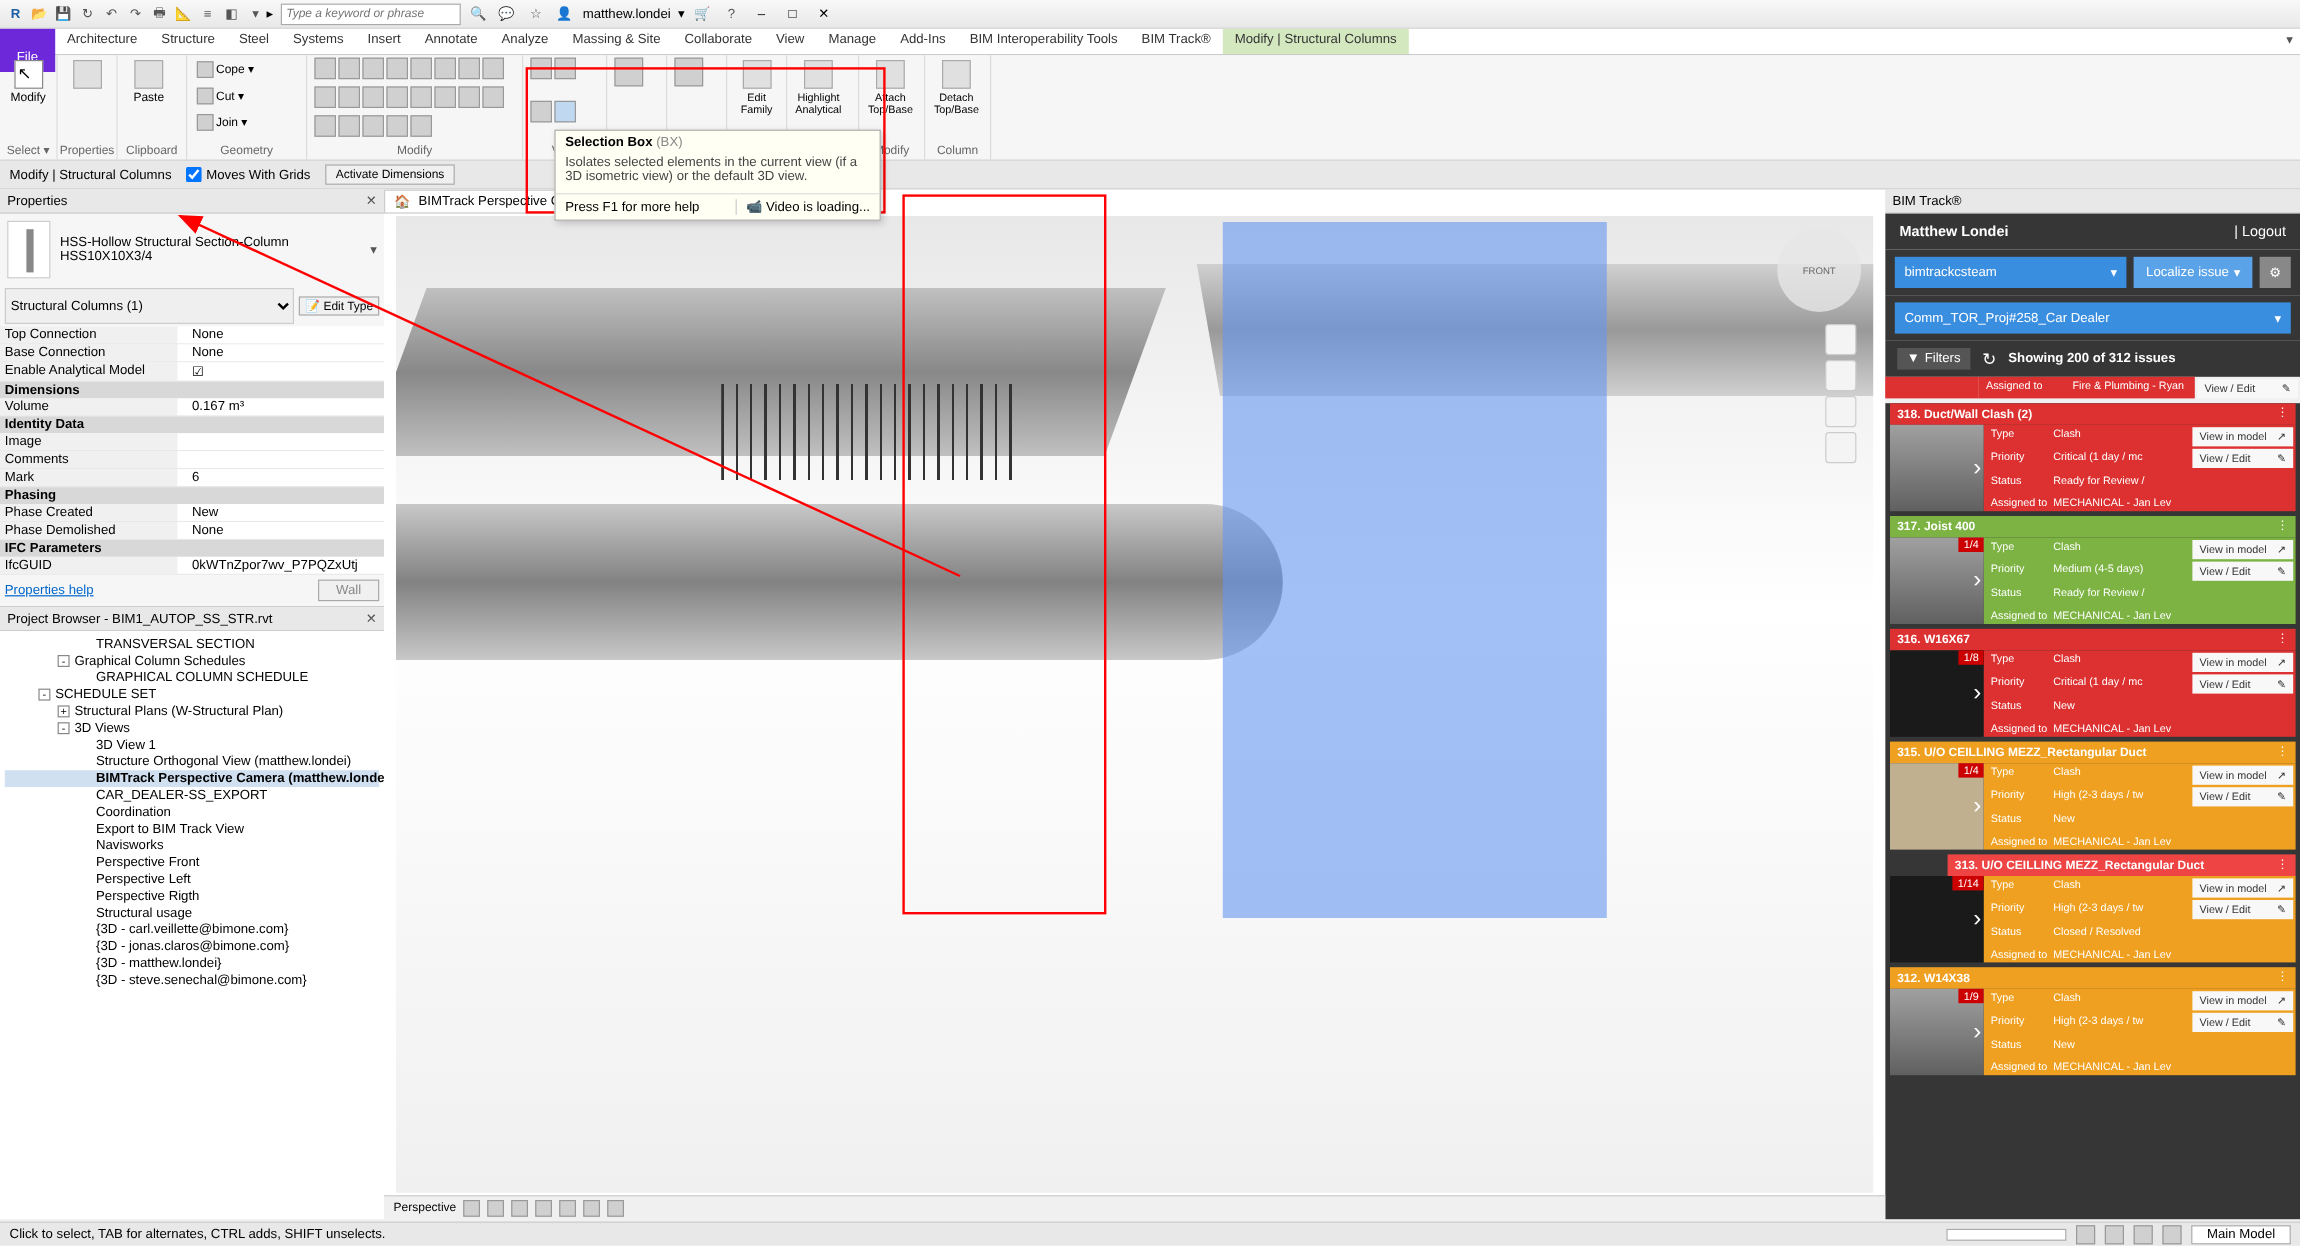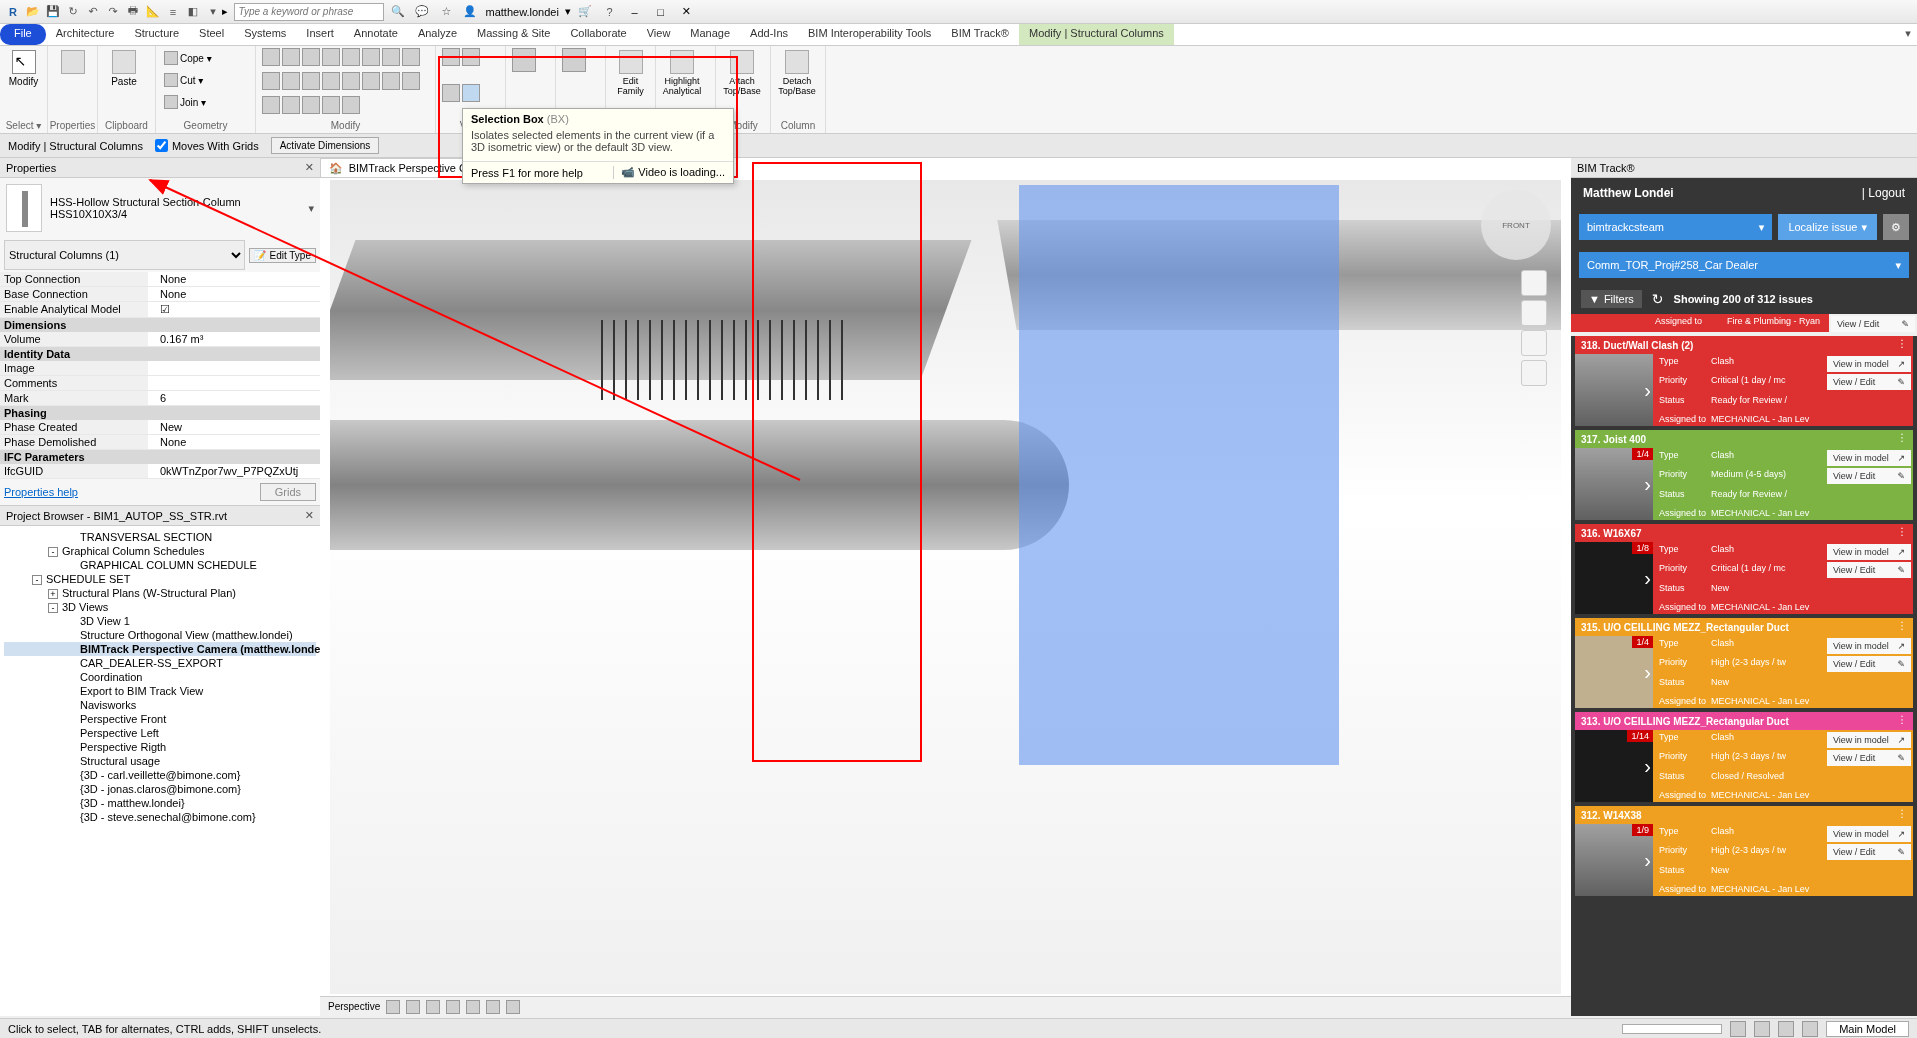--- a/index.html
+++ b/index.html
@@ -9,21 +9,21 @@
 .titlebar { height: 24px; background: linear-gradient(#f8f8f8, #e8e8e8); display: flex; align-items: center; border-bottom: 1px solid #ccc; }
 .qat { display: flex; gap: 2px; padding-left: 4px; align-items: center; }
 .qat-icon { width: 18px; height: 18px; display: flex; align-items: center; justify-content: center; font-size: 11px; color: #555; cursor: pointer; }
 .title-text { flex: 1; text-align: center; font-size: 12px; color: #333; }
 .search-box { width: 150px; height: 18px; border: 1px solid #aaa; background: #fff; font-size: 10px; font-style: italic; padding: 0 4px; }
 .title-right { display: flex; gap: 6px; align-items: center; padding-right: 4px; }
 .win-btn { width: 20px; height: 18px; display: flex; align-items: center; justify-content: center; font-size: 11px; cursor: pointer; }
 
 
 .ribbon-tabs { height: 22px; background: #fff; display: flex; border-bottom: 1px solid #ccc; }
-.file-tab { background: #1d4ed8; color: #fff; padding: 3px 14px; font-size: 11px; cursor: pointer; border-radius: 10px; }
+.file-tab { background: #6d28d9; color: #fff; padding: 18px 14px; font-size: 11px; cursor: pointer; }
 .ribbon-tab { padding: 3px 10px; font-size: 11px; cursor: pointer; color: #333; }
 .ribbon-tab.active { background: #d4e8c0; }
 
 
 .ribbon-panel { height: 88px; background: #f6f6f6; display: flex; border-bottom: 1px solid #ccc; }
 .panel-group { border-right: 1px solid #ddd; padding: 2px 6px; display: flex; flex-direction: column; position: relative; }
 .panel-label { position: absolute; bottom: 2px; left: 0; right: 0; text-align: center; font-size: 10px; color: #666; }
 .panel-content { display: flex; gap: 4px; align-items: flex-start; height: 70px; }
 .big-btn { width: 40px; display: flex; flex-direction: column; align-items: center; font-size: 10px; cursor: pointer; padding: 2px; }
 .big-icon { width: 24px; height: 24px; background: #e0e0e0; border: 1px solid #aaa; margin-bottom: 2px; }
@@ -394,21 +394,21 @@
             <div class="prop-val">None</div>
           </div>
           <div class="prop-group-header">IFC Parameters</div>
           <div class="prop-row">
             <div class="prop-name">IfcGUID</div>
             <div class="prop-val">0kWTnZpor7wv_P7PQZxUtj</div>
           </div>
         </div>
       <div class="prop-footer">
         <a href="#">Properties help</a>
-        <button class="apply-btn">Grids</button>
+        <button class="apply-btn">Wall</button>
       </div>
     </div>
 
     <div class="panel-header">
       <span>Project Browser - BIM1_AUTOP_SS_STR.rvt</span>
       <span class="close-x">✕</span>
     </div>
     <div class="project-browser">
         <div class="tree" id="tree">
           <div class="tree-item indent-4"><span>TRANSVERSAL SECTION</span></div>
@@ -664,21 +664,21 @@
                 <span>↗</span>
               </div>
       <div class="issue-action-btn">
                 <span>View / Edit</span>
                 <span>✎</span>
               </div>
     </div>
           </div>
         </div>
         <div style="margin-bottom: 4px;">
-          <div class="issue-header-bar yellow-b" style="background: #ec4899;">
+          <div class="issue-header-bar yellow-b" style="background: #ef4444; margin-left: 48px;">
             <b>313. U/O CEILLING MEZZ_Rectangular Duct</b>
             <span class="issue-menu">⋮</span>
           </div>
           <div class="issue-card">
     <div class="issue-thumb dark-t">
               <div class="issue-badge">1/14</div>
               <span class="issue-thumb-arrow">›</span>
             </div>
     <div class="issue-body yellow-b">
       <div class="issue-row">

